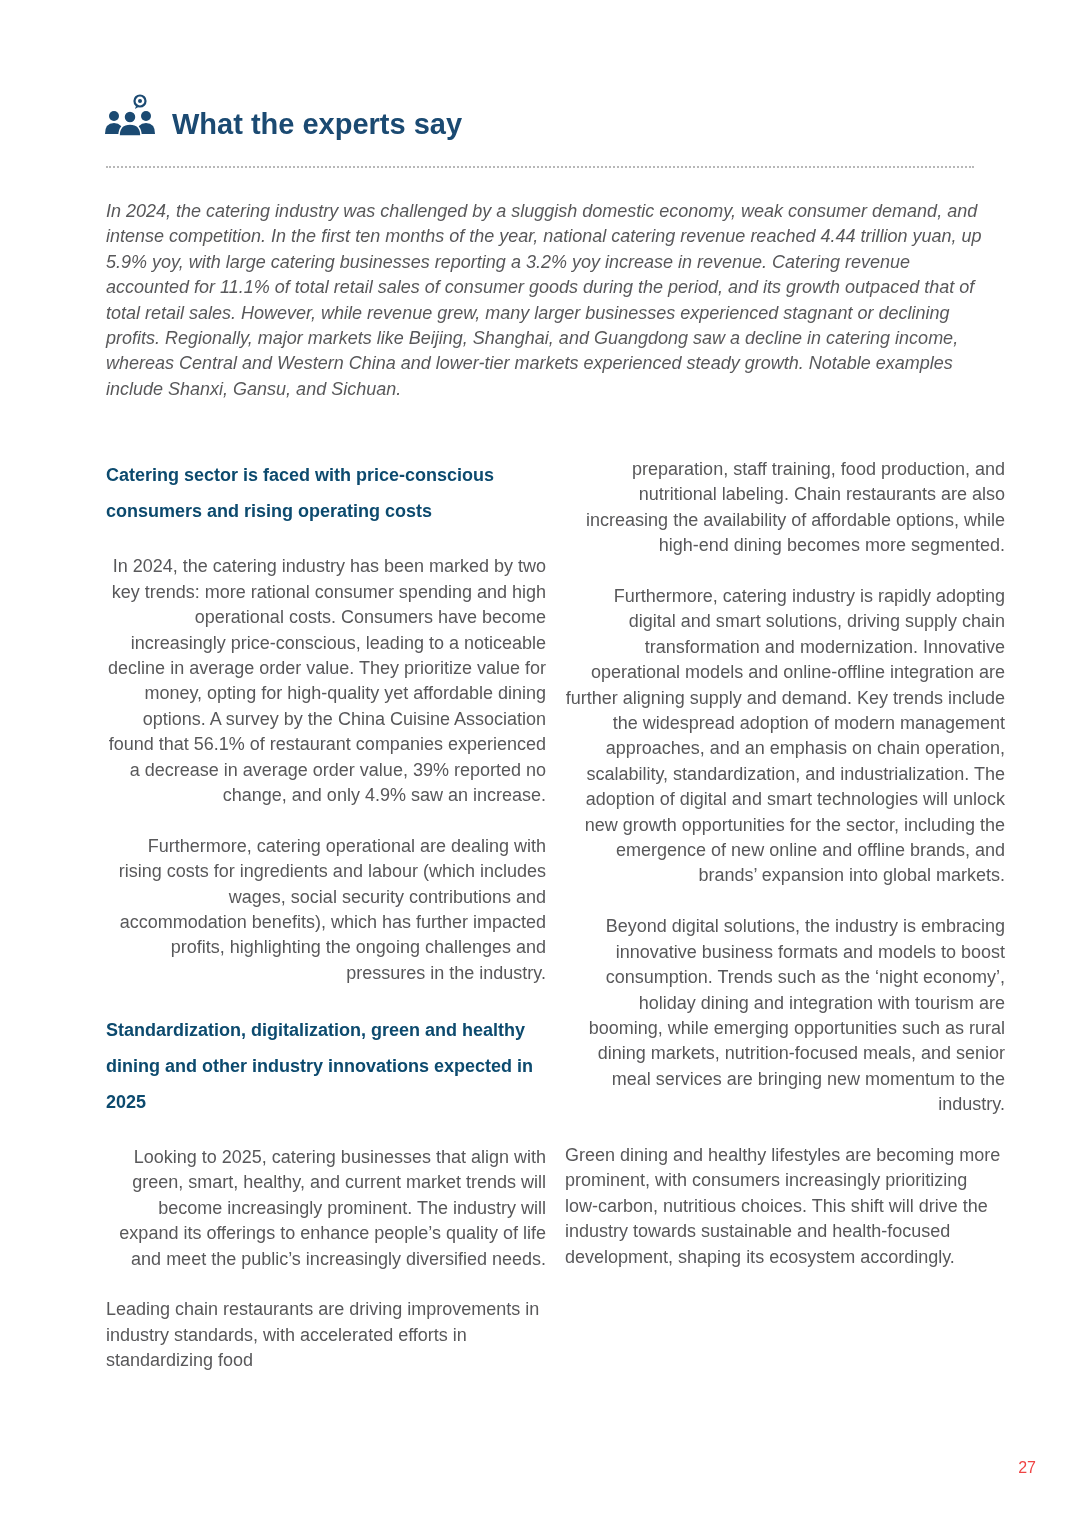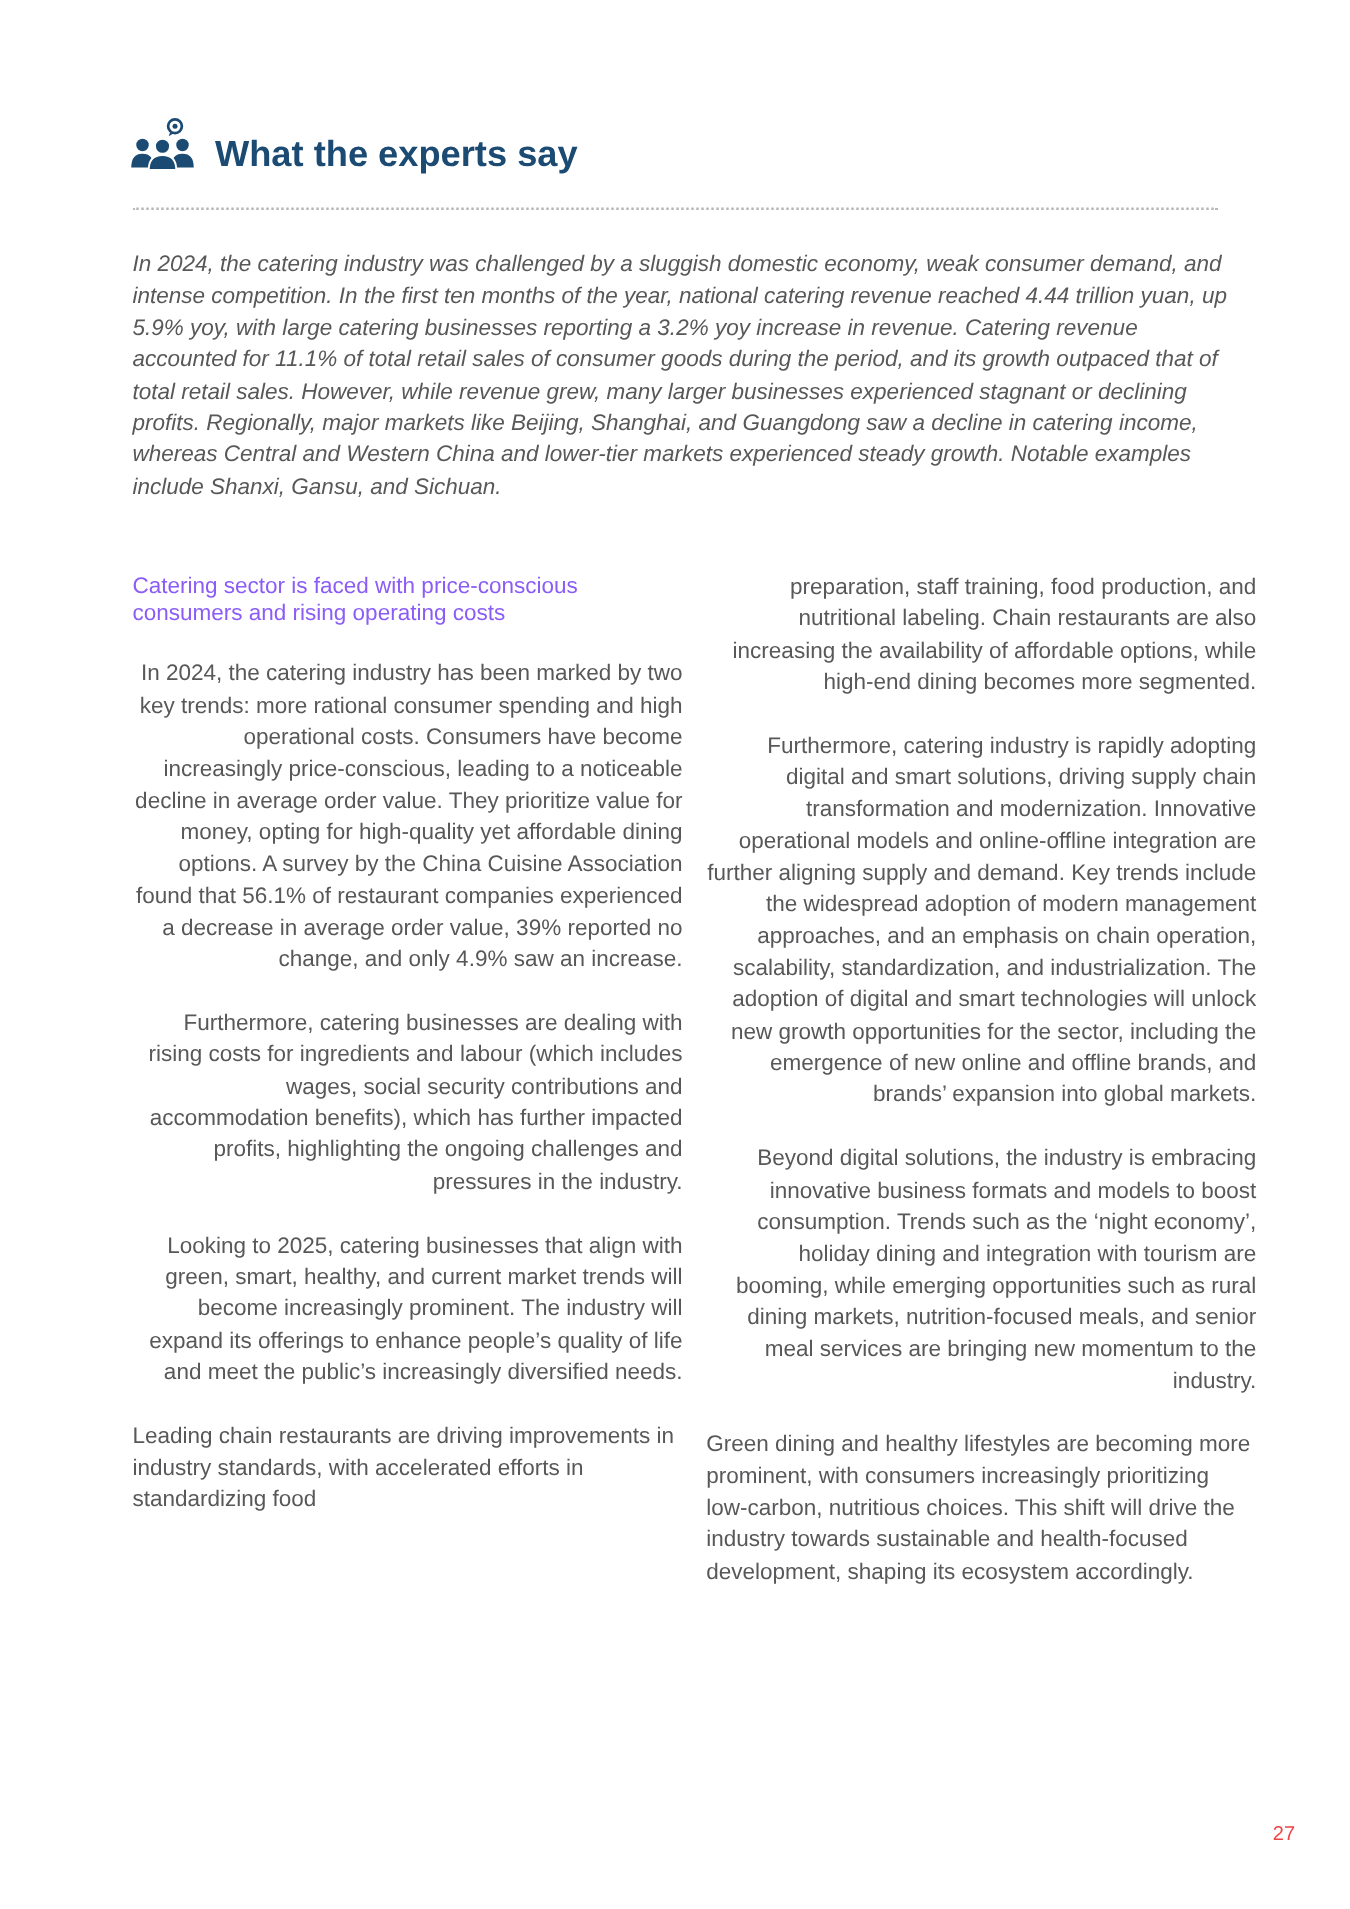--- a/index.html
+++ b/index.html
@@ -7,21 +7,21 @@
          font-family: "Liberation Sans", sans-serif; color: #58585a; }
   .header { position: absolute; left: 104px; top: 90px; display: flex; align-items: center; }
   .header svg { width: 52px; height: 44px; }
   .title { font-size: 29px; font-weight: bold; color: #1b4a72; margin-left: 16px; margin-top: 18px; }
   .divider { position: absolute; left: 106px; top: 166px; width: 868px; border-top: 2px dotted #b8b8b8; }
   .p { font-size: 18px; line-height: 25.4px; margin: 0; }
   .intro { position: absolute; left: 106px; top: 199px; width: 880px; font-style: italic; }
   .col { position: absolute; top: 457px; width: 440px; }
   .col.left { left: 106px; }
   .col.right { left: 565px; }
-  .h2 { font-size: 18px; font-weight: normal; color: #8b5cf6; line-height: 22px; margin: 0 0 25.4px 0; }
+  .h2 { font-size: 18px; font-weight: bold; color: #0c4a6e; line-height: 36px; margin: 0 0 25.4px 0; }
   .gap { margin-bottom: 25.4px; text-align: right; }
   .pagenum { position: absolute; right: 44px; top: 1459px; font-size: 16px; color: #ef4444; }
 </style>
 </head>
 <body>
 
 <div class="header">
   <svg viewBox="0 0 52 44">
     <g fill="#1b4a72">
       <circle cx="36" cy="7" r="5.5" fill="none" stroke="#1b4a72" stroke-width="2.2"></circle>
@@ -38,21 +38,22 @@
   <div class="title">What the experts say</div>
 </div>
 
 <div class="divider"></div>
 
 <p class="p intro">In 2024, the catering industry was challenged by a sluggish domestic economy, weak consumer demand, and intense competition. In the first ten months of the year, national catering revenue reached 4.44 trillion yuan, up 5.9% yoy, with large catering businesses reporting a 3.2% yoy increase in revenue. Catering revenue accounted for 11.1% of total retail sales of consumer goods during the period, and its growth outpaced that of total retail sales. However, while revenue grew, many larger businesses experienced stagnant or declining profits. Regionally, major markets like Beijing, Shanghai, and Guangdong saw a decline in catering income, whereas Central and Western China and lower-tier markets experienced steady growth. Notable examples include Shanxi, Gansu, and Sichuan.</p>
 
 <div class="col left">
   <p class="h2">Catering sector is faced with price-conscious consumers and rising operating costs</p>
   <p class="p gap">In 2024, the catering industry has been marked by two key trends: more rational consumer spending and high operational costs. Consumers have become increasingly price-conscious, leading to a noticeable decline in average order value. They prioritize value for money, opting for high-quality yet affordable dining options. A survey by the China Cuisine Association found that 56.1% of restaurant companies experienced a decrease in average order value, 39% reported no change, and only 4.9% saw an increase.</p>
-  <p class="p gap">Furthermore, catering businesses are dealing with rising costs for ingredients and labour (which includes wages, social security contributions and accommodation benefits), which has further impacted profits, highlighting the ongoing challenges and pressures in the industry.</p>
+  <p class="p gap">Furthermore, catering operational are dealing with rising costs for ingredients and labour (which includes wages, social security contributions and accommodation benefits), which has further impacted profits, highlighting the ongoing challenges and pressures in the industry.</p>
+  <p class="h2">Standardization, digitalization, green and healthy dining and other industry innovations expected in 2025</p>
   <p class="p gap">Looking to 2025, catering businesses that align with green, smart, healthy, and current market trends will become increasingly prominent. The industry will expand its offerings to enhance people’s quality of life and meet the public’s increasingly diversified needs.</p>
   <p class="p">Leading chain restaurants are driving improvements in industry standards, with accelerated efforts in standardizing food</p>
 </div>
 
 <div class="col right">
   <p class="p gap">preparation, staff training, food production, and nutritional labeling. Chain restaurants are also increasing the availability of affordable options, while high-end dining becomes more segmented.</p>
   <p class="p gap">Furthermore, catering industry is rapidly adopting digital and smart solutions, driving supply chain transformation and modernization. Innovative operational models and online-offline integration are further aligning supply and demand. Key trends include the widespread adoption of modern management approaches, and an emphasis on chain operation, scalability, standardization, and industrialization. The adoption of digital and smart technologies will unlock new growth opportunities for the sector, including the emergence of new online and offline brands, and brands’ expansion into global markets.</p>
   <p class="p gap">Beyond digital solutions, the industry is embracing innovative business formats and models to boost consumption. Trends such as the ‘night economy’, holiday dining and integration with tourism are booming, while emerging opportunities such as rural dining markets, nutrition-focused meals, and senior meal services are bringing new momentum to the industry.</p>
   <p class="p">Green dining and healthy lifestyles are becoming more prominent, with consumers increasingly prioritizing low-carbon, nutritious choices. This shift will drive the industry towards sustainable and health-focused development, shaping its ecosystem accordingly.</p>
 </div>

